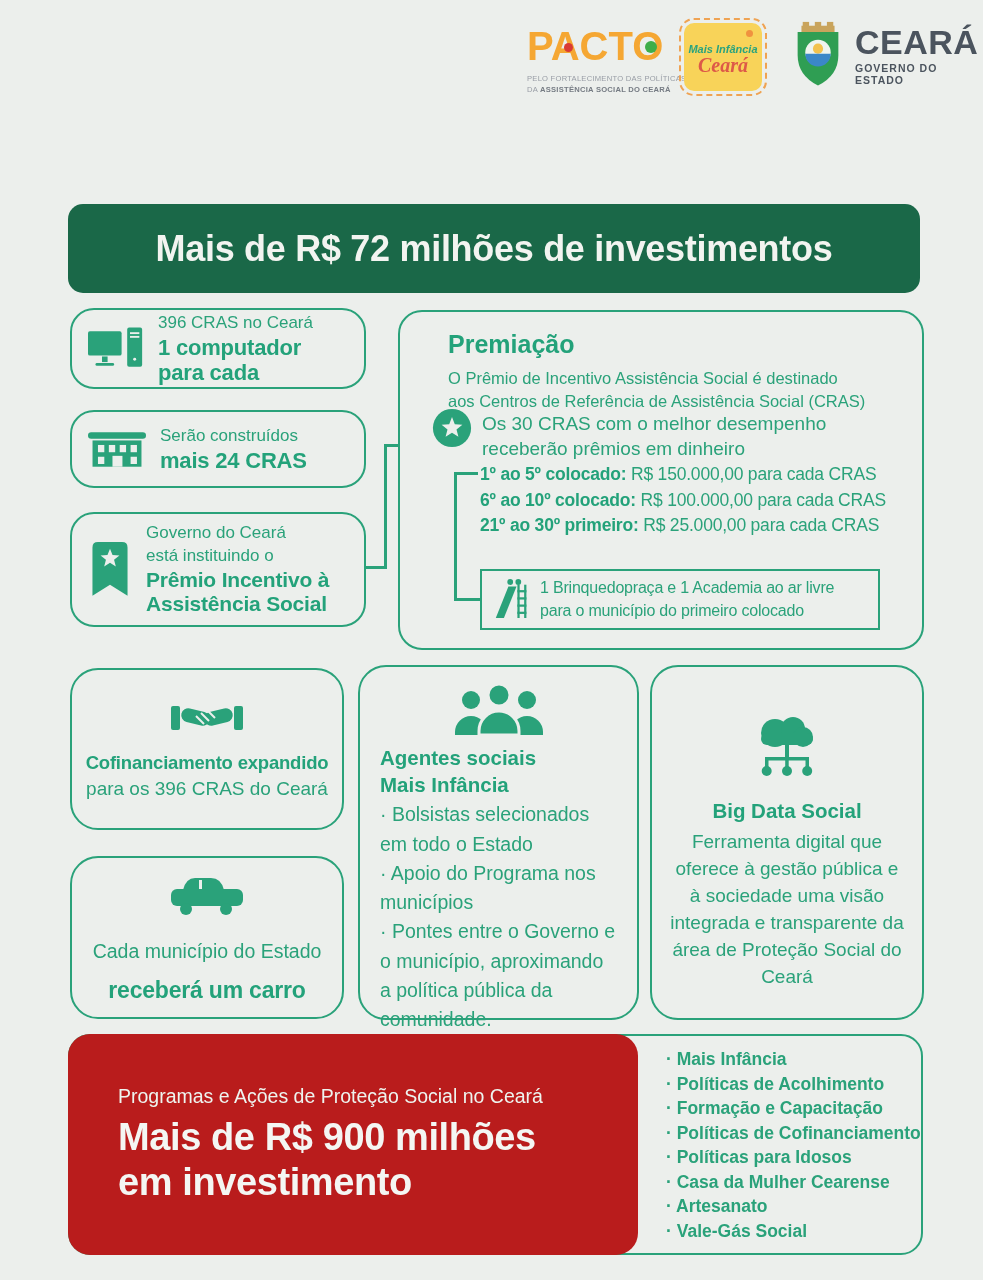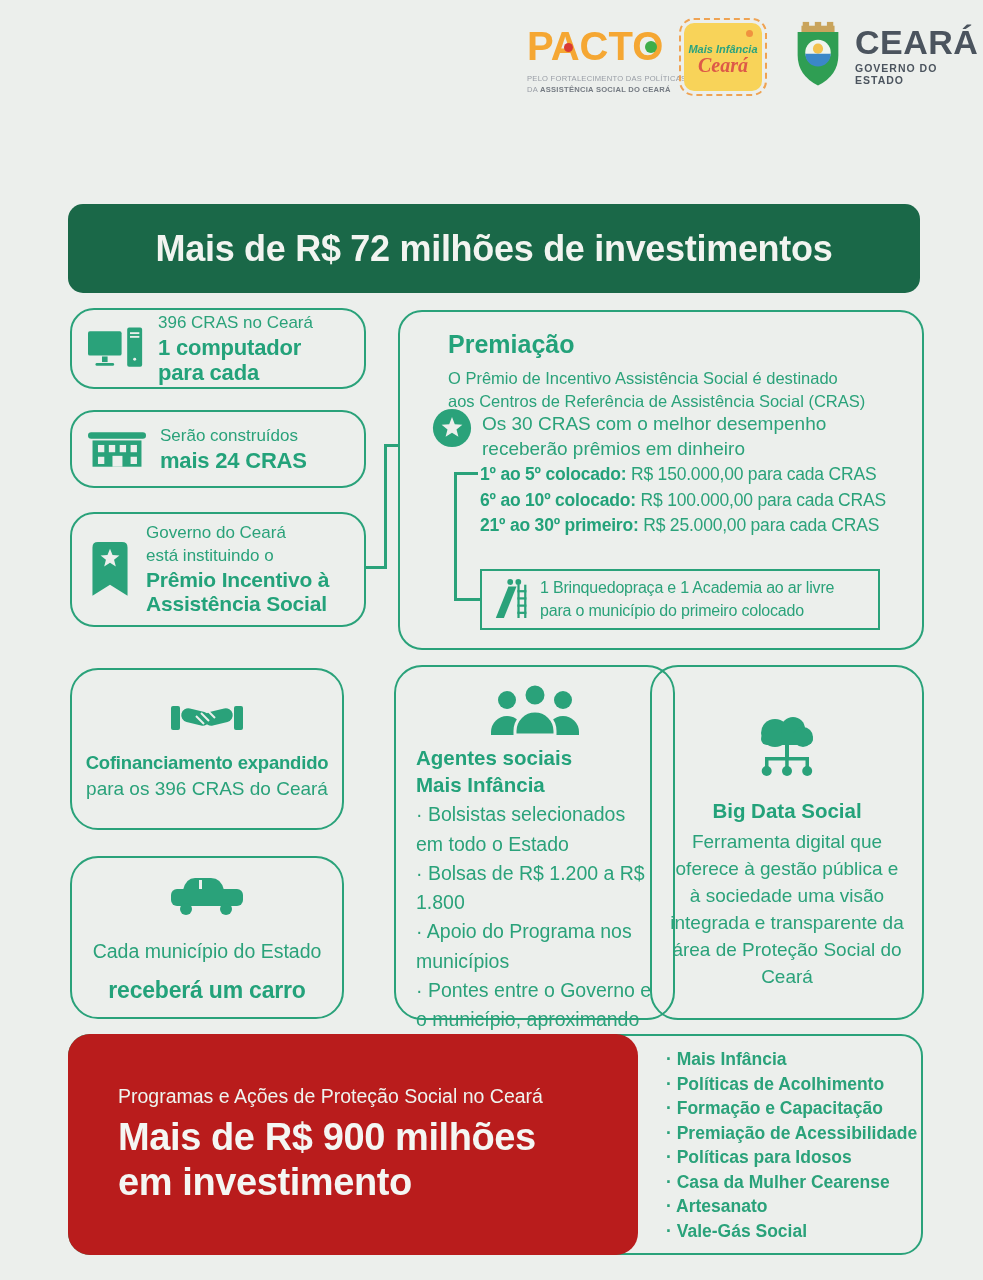--- a/index.html
+++ b/index.html
@@ -57,21 +57,21 @@
   #box-cof{left:70px;top:668px;width:274px;height:162px;border-radius:28px;display:flex;flex-direction:column;
     align-items:center;justify-content:center;text-align:center;gap:4px;}
   #box-cof .icon{margin-bottom:10px;}
   .cof-b{font-size:18.5px;font-weight:800;color:#23a27a;letter-spacing:-.2px;}
   .cof-r{font-size:19px;color:#2aa27a;}
   #box-car{left:70px;top:856px;width:274px;height:163px;border-radius:28px;display:flex;flex-direction:column;
     align-items:center;justify-content:center;text-align:center;gap:14px;}
   #box-car .icon{margin-bottom:8px;}
   .car-r{font-size:19.5px;color:#2aa27a;}
   .car-b{font-size:23px;font-weight:800;color:#23a27a;letter-spacing:-.2px;}
-  #box-agentes{left:358px;top:665px;width:281px;height:355px;border-radius:28px;padding:6px 20px;box-sizing:border-box;margin-left:36px;}
+  #box-agentes{left:358px;top:665px;width:281px;height:355px;border-radius:28px;padding:6px 20px;box-sizing:border-box;}
   #box-agentes .icon{display:block;margin:12px auto 10px;text-align:center;}
   .ag-title{font-size:20.5px;font-weight:800;color:#23a27a;line-height:1.3;}
   .ag-items{margin-top:2px;font-size:19.5px;line-height:1.5;color:#2aa27a;}
   #box-bigdata{left:650px;top:665px;width:274px;height:355px;border-radius:28px;text-align:center;box-sizing:border-box;}
   #box-bigdata .icon{display:block;margin:44px auto 16px;}
   .bd-title{font-size:20.5px;font-weight:800;color:#23a27a;}
   .bd-text{margin:6px 16px 0;font-size:19px;line-height:1.42;color:#2aa27a;}
   
   .footer-outer{position:absolute;left:68px;top:1034px;width:855px;height:221px;border:2.5px solid #2aa27a;
     border-radius:22px;box-sizing:border-box;}
@@ -277,21 +277,20 @@
         <path d="M4,50 v-3 a16,16 0 0 1 32,0 v3 z"></path>
         <path d="M60,50 v-3 a16,16 0 0 1 32,0 v3 z"></path>
         <circle cx="48" cy="10" r="11" stroke="#ecefec" stroke-width="3"></circle>
         <path d="M28,50 v-4 a20,20 0 0 1 40,0 v4 z" stroke="#ecefec" stroke-width="3"></path>
       </svg>
     </span>
     <div class="ag-title">Agentes sociais</div>
     <div class="ag-title">Mais Infância</div>
     <div class="ag-items">
       <div>· Bolsistas selecionados em todo o Estado</div>
-      <div>· Bolsas de R$ 1.200 a R$ 1.800</div>
       <div>· Apoio do Programa nos municípios</div>
       <div>· Pontes entre o Governo e o município, aproximando a política pública da comunidade.</div>
     </div>
   </div>
 
   <div class="obox" id="box-bigdata">
     <span class="icon">
       <svg width="76" height="72" viewBox="0 0 76 72" fill="#2aa27a">
         <circle cx="26" cy="22" r="14"></circle>
           <circle cx="44" cy="18" r="12"></circle>
@@ -314,20 +313,20 @@
   <div class="footer-outer"></div>
   <div class="footer-green">
     <div class="f-sub">Programas e Ações de Proteção Social no Ceará</div>
     <div class="f-title">Mais de R$ 900 milhões</div>
     <div class="f-title">em investimento</div>
   </div>
   <div class="footer-list">
     <div>· Mais Infância</div>
     <div>· Políticas de Acolhimento</div>
     <div>· Formação e Capacitação</div>
-    <div>· Premiação de Acessibilidade</div>
+    <div>· Políticas de Cofinanciamento</div>
     <div>· Políticas para Idosos</div>
     <div>· Casa da Mulher Cearense</div>
     <div>· Artesanato</div>
     <div>· Vale-Gás Social</div>
   </div>
 
 </div>
 
 </body></html>

